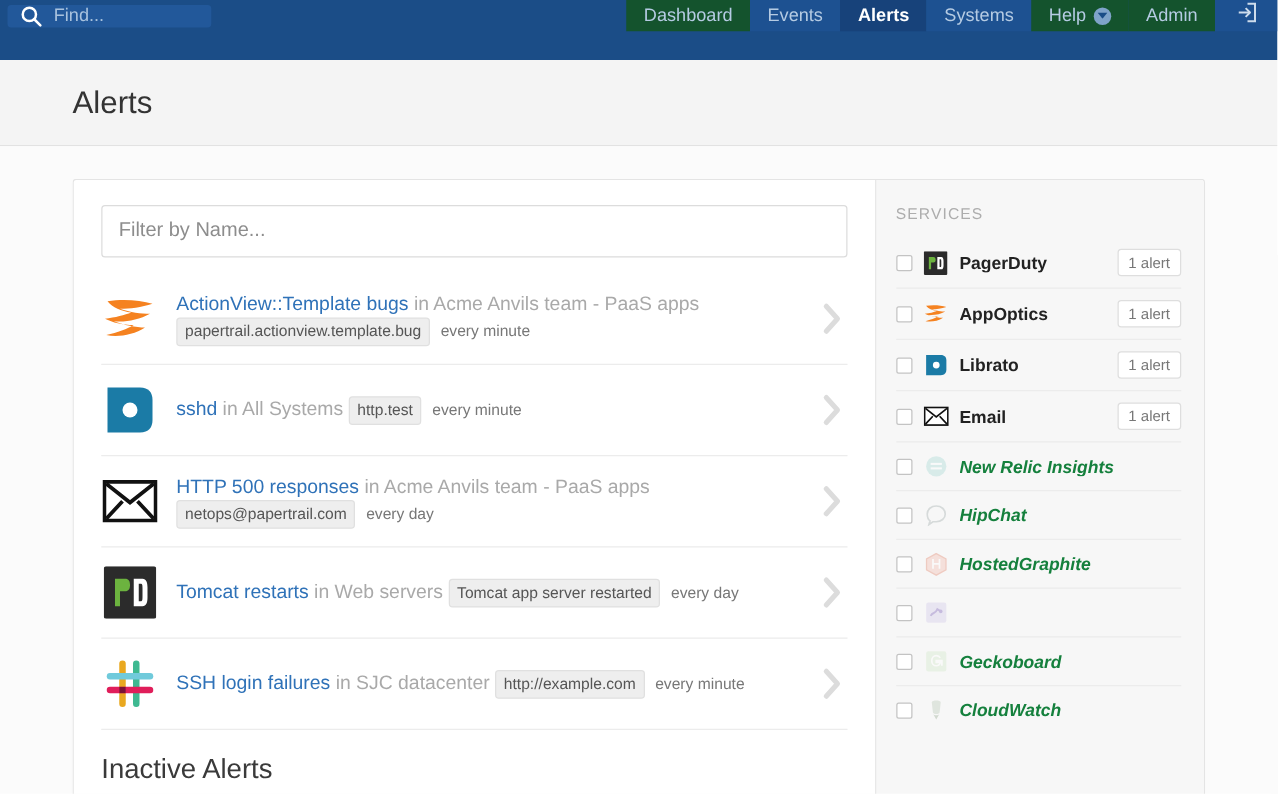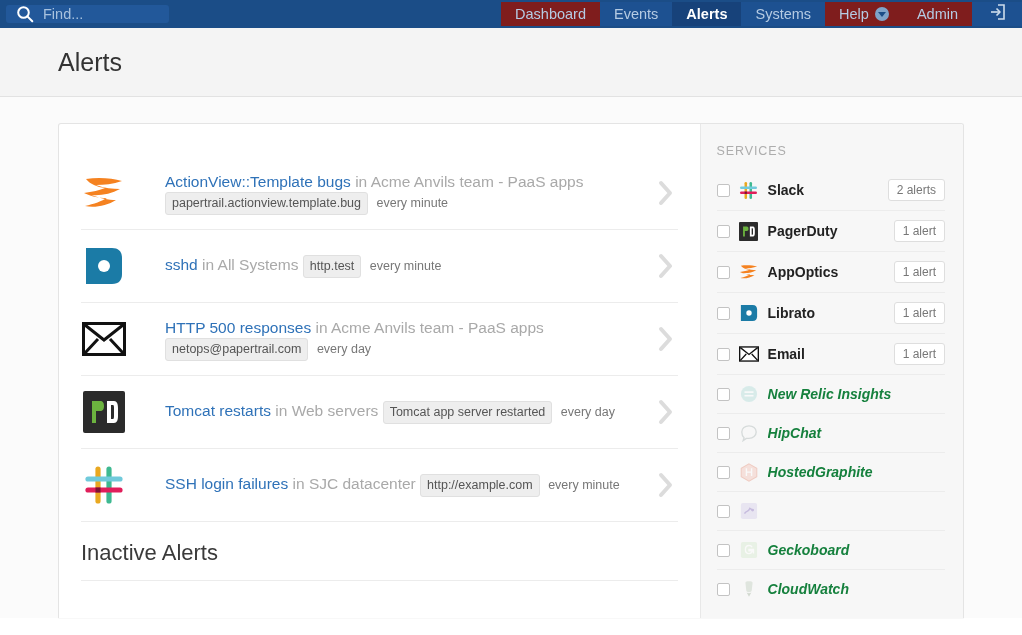--- a/index.html
+++ b/index.html
@@ -7,24 +7,24 @@
     margin: 0; padding: 0;
     width: 1022px; height: 635px;
     overflow: hidden;
     background: #ffffff;
     font-family: "Liberation Sans", sans-serif;
     -webkit-font-smoothing: antialiased;
   }
 
   
   .topbar {
-    height: 28px;
+    height: 48px;
     background: #1b4d87;
     display: flex;
-    align-items: center;
+    align-items: flex-start;
     position: relative;
   }
   .search-wrap {
     width: 163px;
     margin: 4px 0 4px 6px;
     background: #22589a;
     border-radius: 3px;
     display: flex;
     align-items: center;
     padding: 0 10px;
@@ -48,21 +48,21 @@
   .nav-item {
     display: flex;
     align-items: center;
     gap: 6px;
     padding: 0 14px;
     color: #b5cbe3;
     font-size: 14.5px;
     text-decoration: none;
     cursor: pointer;
     white-space: nowrap;
-    background: #7f1d1d;
+    background: #14532d;
   }
   .nav-item.alt { background: #1d5191; }
   .nav-item.active {
     background: #17427a;
     color: #ffffff;
     font-weight: bold;
   }
   .caret {
     width: 14px; height: 14px;
     border-radius: 50%;
@@ -145,21 +145,21 @@
     cursor: pointer;
   }
   .alert-row.first { margin-top: 13px; }
   .alert-icon {
     width: 46px; height: 46px;
     flex: none;
     display: flex;
     align-items: center;
     justify-content: center;
   }
-  .alert-text { flex: 1; min-width: 0; margin-left: 24px; }
+  .alert-text { flex: 1; min-width: 0; }
   .alert-line1 {
     font-size: 15.5px;
     line-height: 20px;
     color: #a9a9a9;
     margin-bottom: 5px;
     white-space: nowrap;
     overflow: hidden;
   }
   .alert-name { color: #2f72b8; }
   .alert-line2 { font-size: 12.5px; line-height: 17px; color: #777; }
@@ -300,20 +300,21 @@
 </div>
 
 <div class="page-header">
   <h1 class="page-title">Alerts</h1>
 </div>
 
 <div class="page-body">
   <div class="card">
 
     <div class="alerts-col">
+      <input class="filter-input" type="text" placeholder="Filter by Name..." style="">
 
       
       <div class="alert-row first">
         <span class="alert-icon">
           <svg width="44" height="34" viewBox="0 0 44 34">
             <path d="M4 3 C16 1 30 2 40 5 C31 8 22 9 14 9 C22 12 31 13 38 13 C29 18 18 20 9 19 C17 22 27 24 34 24 C25 30 12 32 3 30 C12 28 20 25 25 22 C16 22 8 20 2 17 C10 16 18 14 23 12 C15 11 8 8 4 3 Z" fill="#f58220"></path>
           </svg>
         </span>
         <span class="alert-text">
           <span class="alert-line1">
@@ -437,36 +438,20 @@
 
       
       <h2 class="section-title">Inactive Alerts</h2>
 
       
     </div>
 
     <div class="services-col">
       <h3 class="services-heading">SERVICES</h3>
 
-      <div class="service-row">
-        <span class="svc-check"></span>
-        <span class="svc-icon">
-          <svg width="19" height="19" viewBox="0 0 42 42">
-            <g stroke-linecap="round" stroke-width="5.6" fill="none">
-              <line x1="15" y1="5" x2="15" y2="37" stroke="#e9a820"></line>
-              <line x1="26" y1="5" x2="26" y2="37" stroke="#3eb991"></line>
-              <line x1="5" y1="15" x2="37" y2="15" stroke="#70cadb"></line>
-              <line x1="5" y1="26" x2="37" y2="26" stroke="#e01e5a"></line>
-            </g>
-            <rect x="12.5" y="23.5" width="5" height="5" fill="#7b1135"></rect>
-          </svg>
-        </span>
-        <span class="svc-label">Slack</span>
-        <span class="badge">2 alerts</span>
-      </div>
 
       <div class="service-row">
         <span class="svc-check"></span>
         <span class="svc-icon">
           <svg width="19" height="19" viewBox="0 0 42 42">
             <rect x="0" y="0" width="42" height="42" rx="2" fill="#2b2b2b"></rect>
             <path d="M9 10 H17 C20 10 21 12 21 15 C21 18 20 20 17 20 H13 V32 H9 Z" fill="#6cb33f"></path>
             <path d="M24 10 H31 C34 10 35 13 35 17 V25 C35 29 34 32 31 32 H24 Z M28 14 V28 H30 C31 28 31 26 31 24 V18 C31 16 31 14 30 14 Z" fill="#ffffff"></path>
           </svg>
         </span>

